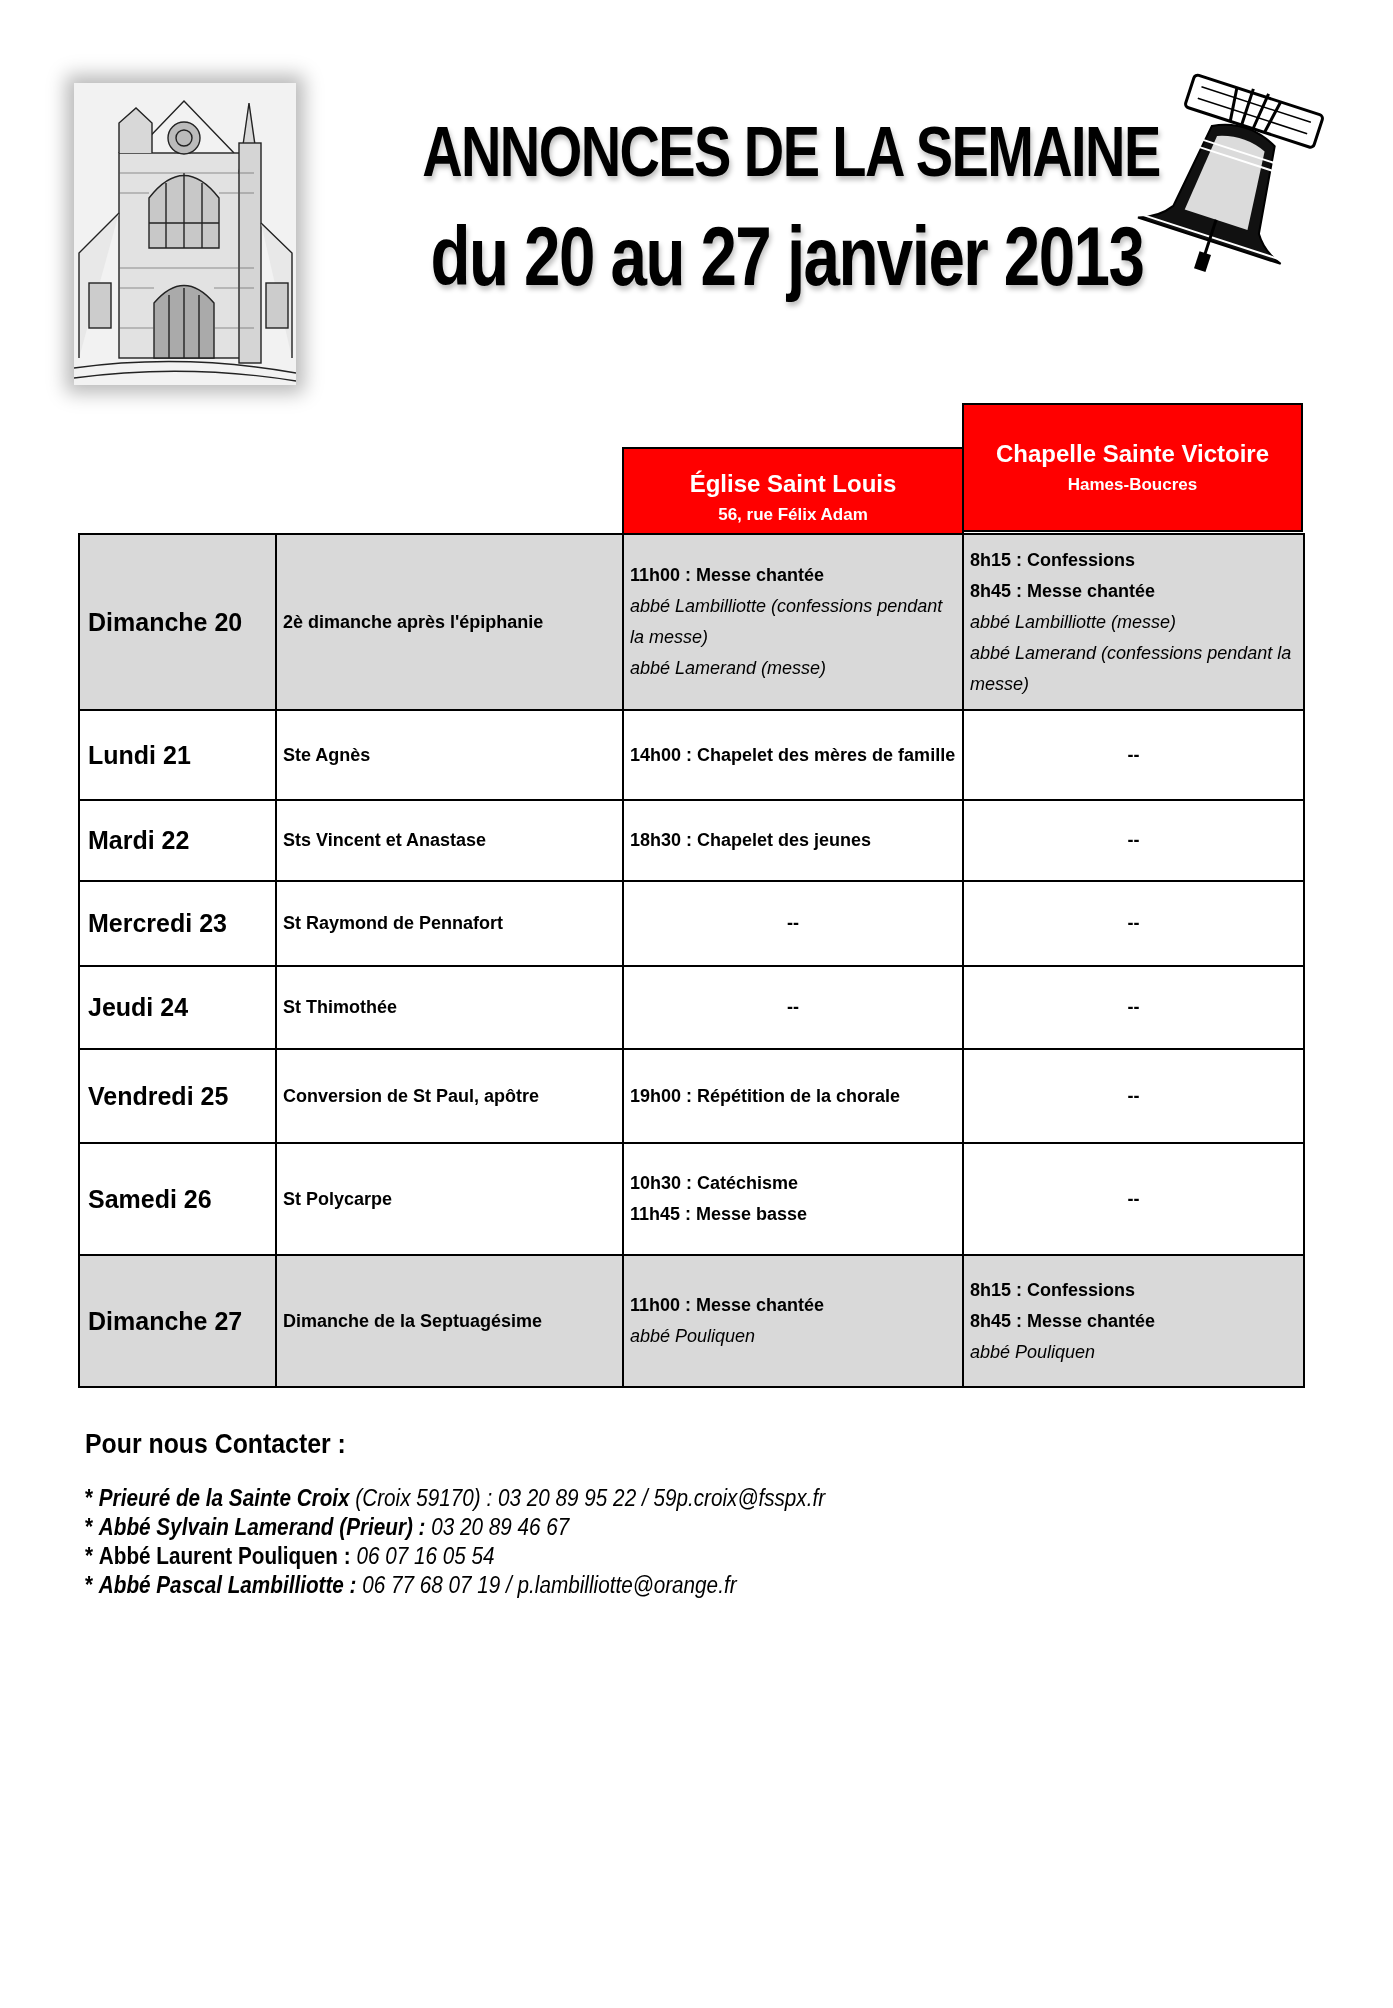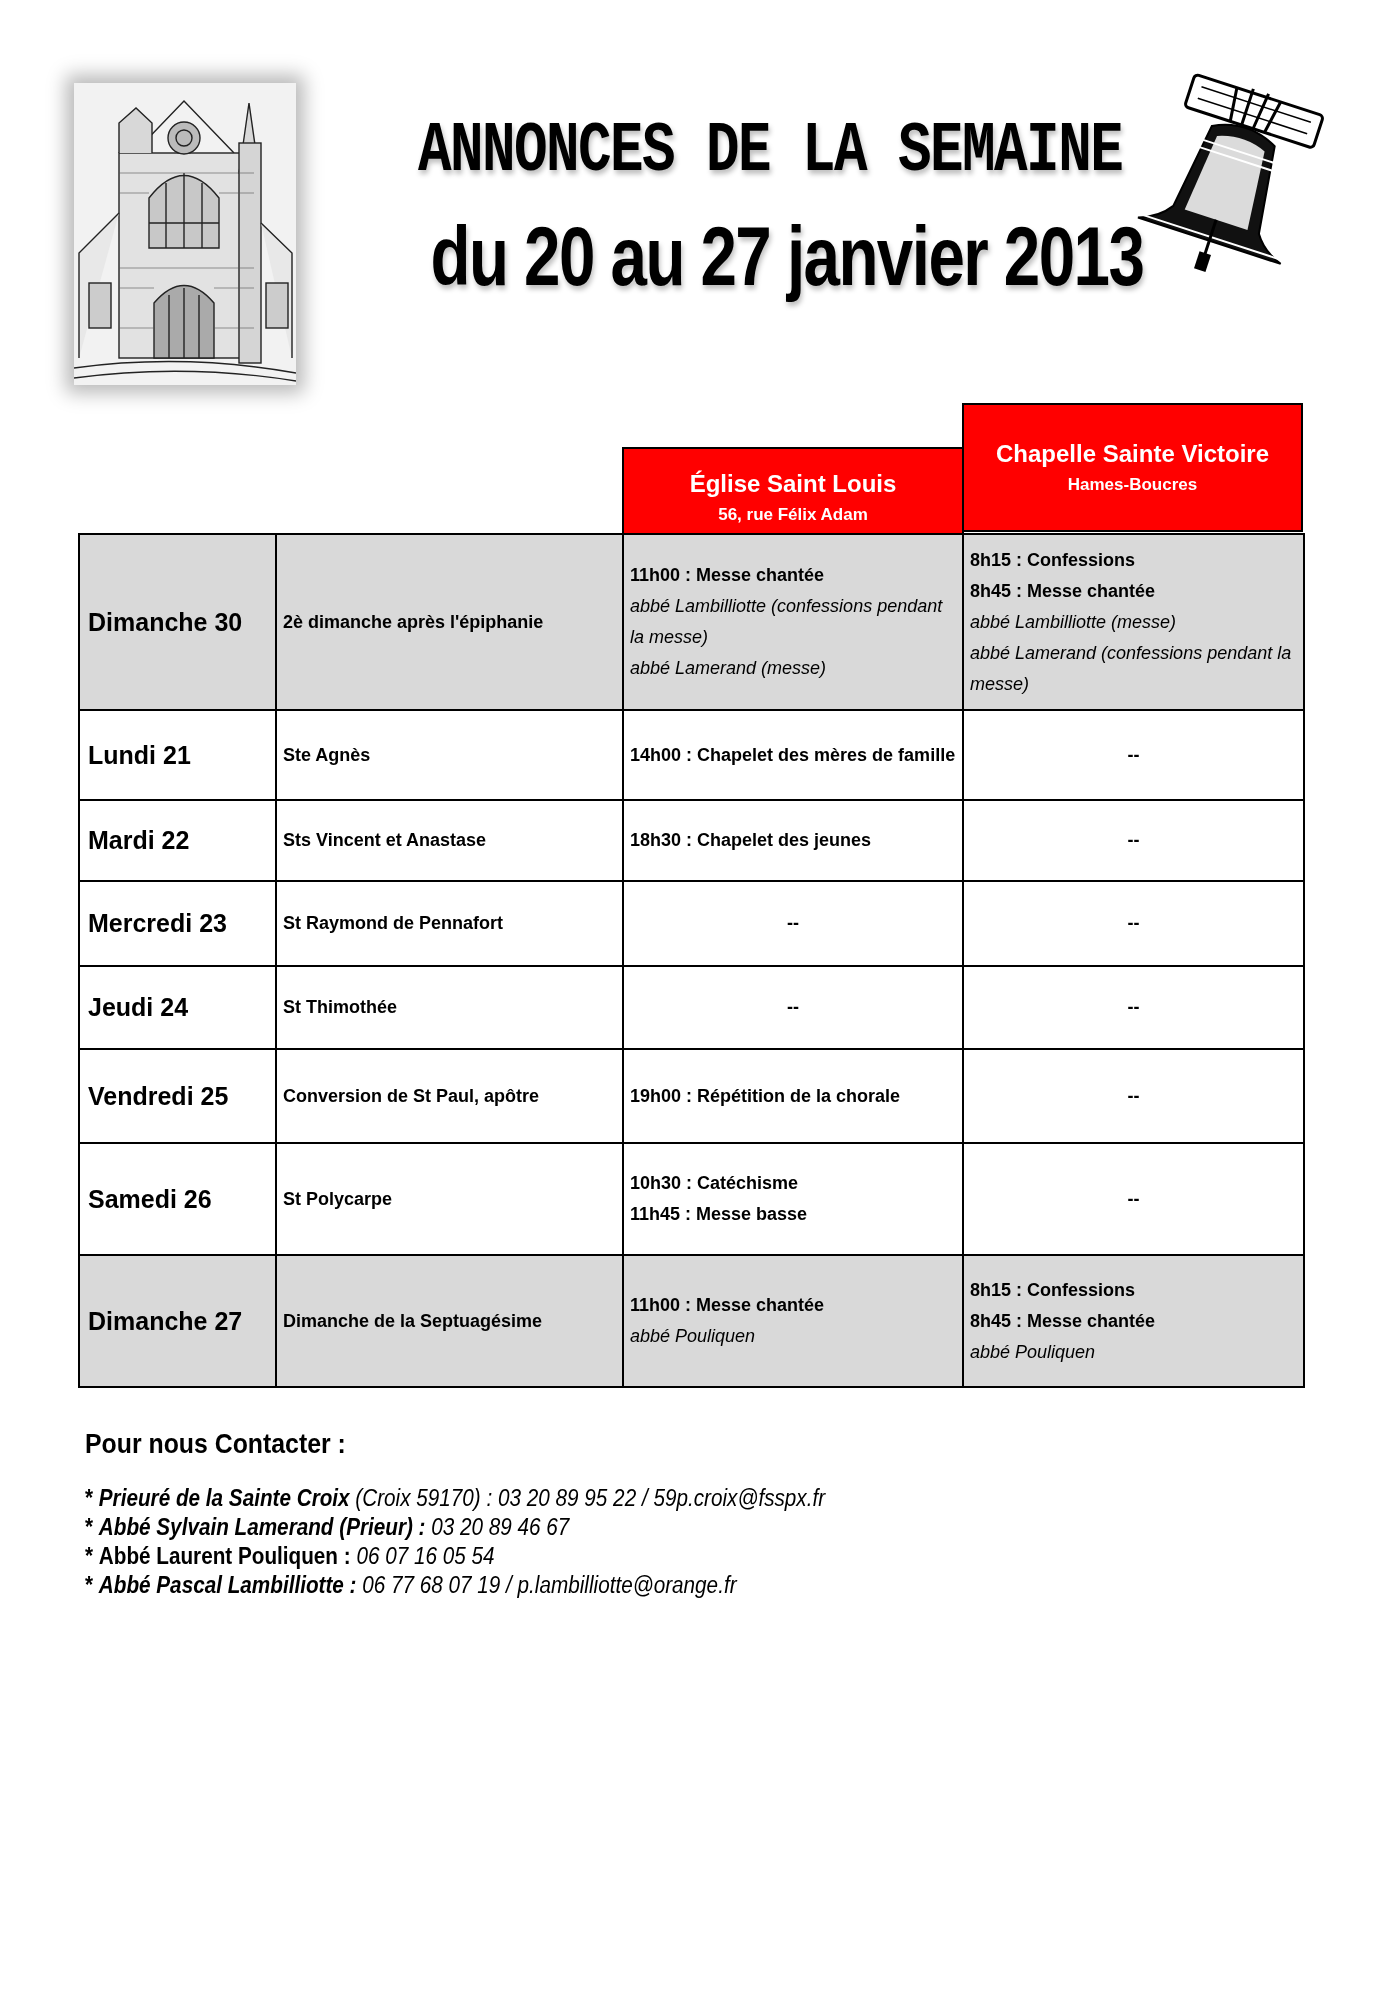--- a/index.html
+++ b/index.html
@@ -20,21 +20,21 @@
   }
   .bell svg { width: 100%; height: 100%; display: block; }
   .title {
     position: absolute; left: 330px; width: 780px; text-align: center;
     font-family: "Liberation Sans", sans-serif; font-weight: bold;
     color: #000; white-space: nowrap;
     text-shadow: 2px 4px 6px rgba(0,0,0,0.25);
     letter-spacing: -2px;
   }
   .title .inner { display: inline-block; transform-origin: center; }
-  .title-1 { top: 112px; font-size: 70px; line-height: 80px; font-family: Liberation Mono, monospace; }
+  .title-1 { top: 112px; font-size: 70px; line-height: 80px; }
   .title-1 .inner { transform: scaleX(0.80); }
   .title-2 { top: 208px; font-size: 84px; line-height: 96px; text-align: center; }
   .title-2 .inner { transform: scaleX(0.78); }
 
   
   .col-head {
     position: absolute; top: 403px; height: 129px;
     background: #ff0000; color: #ffffff; text-align: center;
     border: 2px solid #000; box-sizing: border-box;
     display: flex; flex-direction: column; justify-content: center;
@@ -158,21 +158,21 @@
 <table class="sched">
   <colgroup>
     <col style="width:197px">
       <col style="width:347px">
       <col style="width:340px">
       <col style="width:341px">
   </colgroup>
   <tbody>
 
     <tr class="sun" style="height:176px">
-      <td class="day">Dimanche 30</td>
+      <td class="day">Dimanche 20</td>
       <td class="feast">2è dimanche après l'épiphanie</td>
       <td class="act">
         <span class="b">11h00 : Messe chantée</span>
         <span class="it">abbé Lambilliotte (confessions pendant la messe)</span>
         <span class="it">abbé Lamerand (messe)</span>
       </td>
       <td class="act">
         <span class="b">8h15 : Confessions</span>
         <span class="b">8h45 : Messe chantée</span>
         <span class="it">abbé Lambilliotte (messe)</span>

